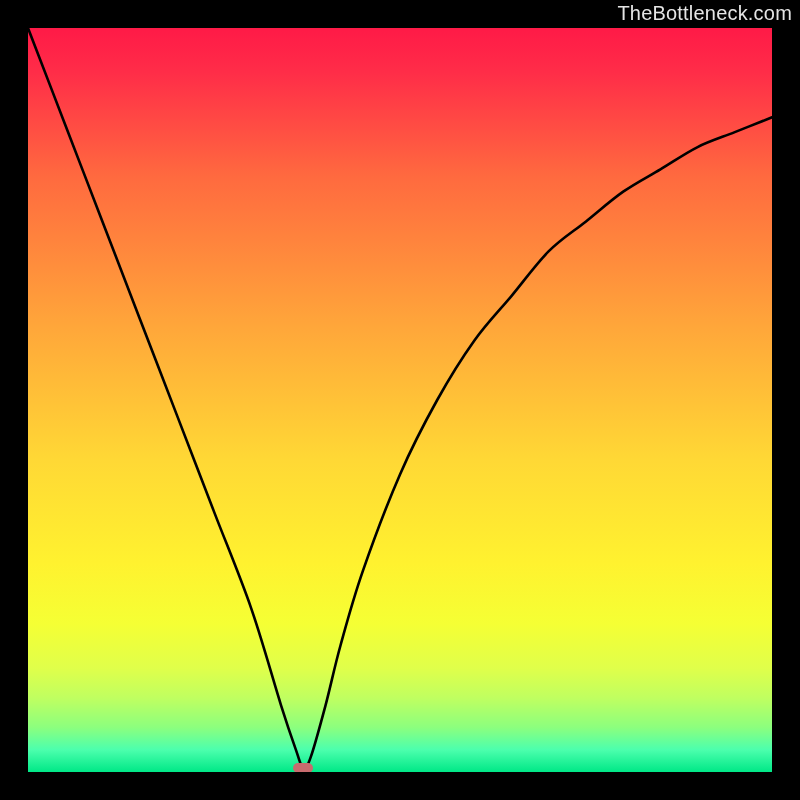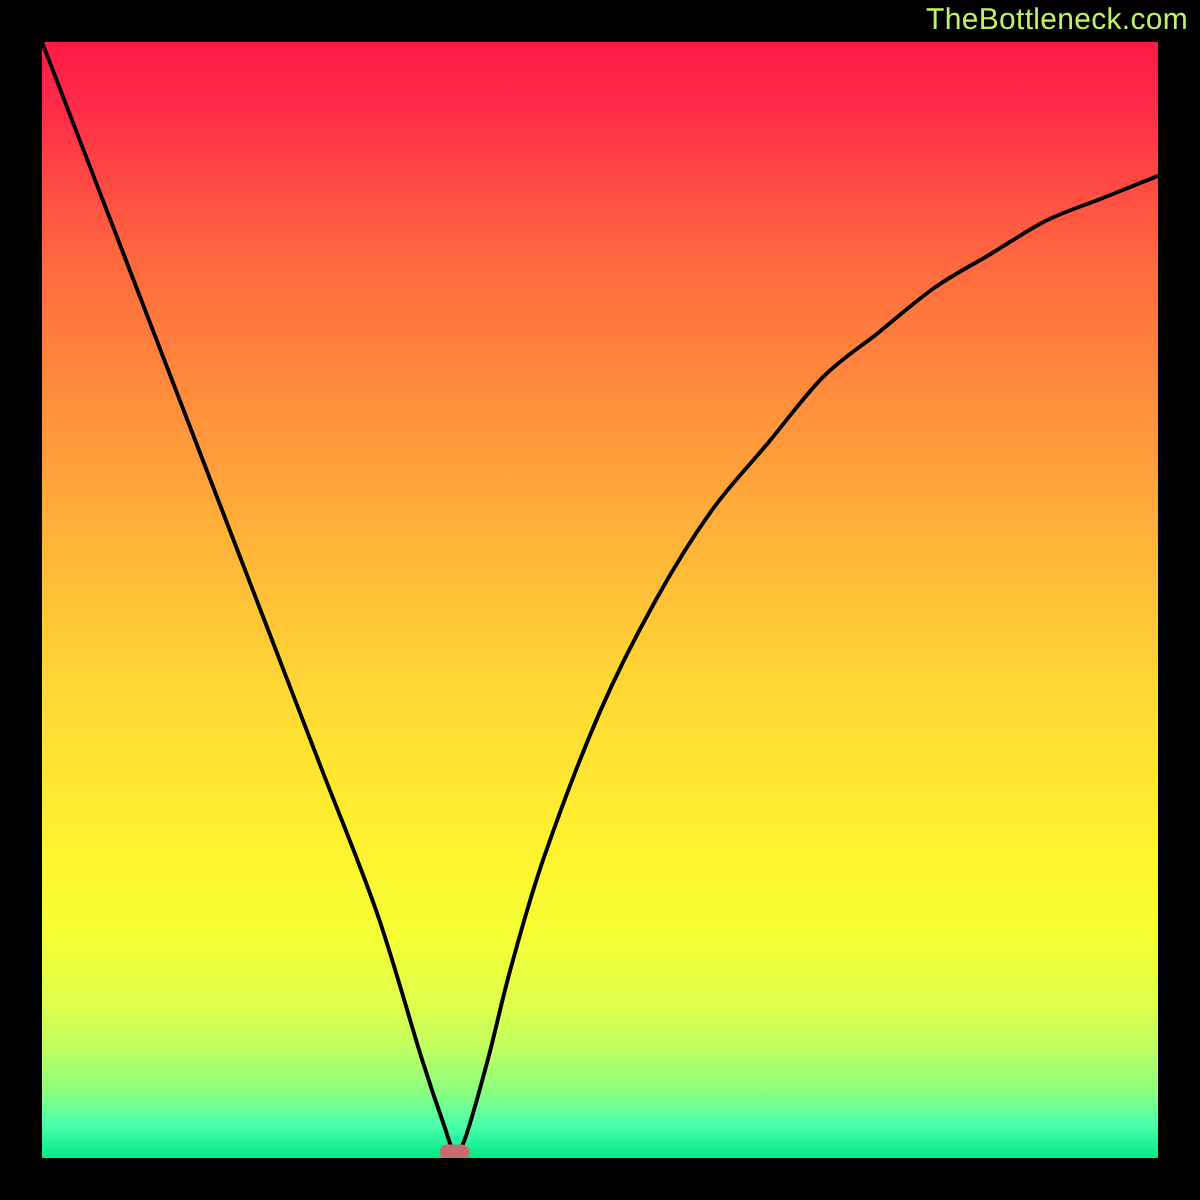--- a/index.html
+++ b/index.html
@@ -14,21 +14,21 @@
   .frame {
     position: relative;
     width: 800px;
     height: 800px;
     background: #000;
   }
   .watermark {
     position: absolute;
     top: 2px;
     right: 8px;
-    color: #bef264;
+    color: #e5e5e5;
     font-size: 20px;
     letter-spacing: 0.2px;
     z-index: 10;
     user-select: none;
   }
   .plot-area {
     position: absolute;
     left: 28px;
     top: 28px;
     width: 744px;

